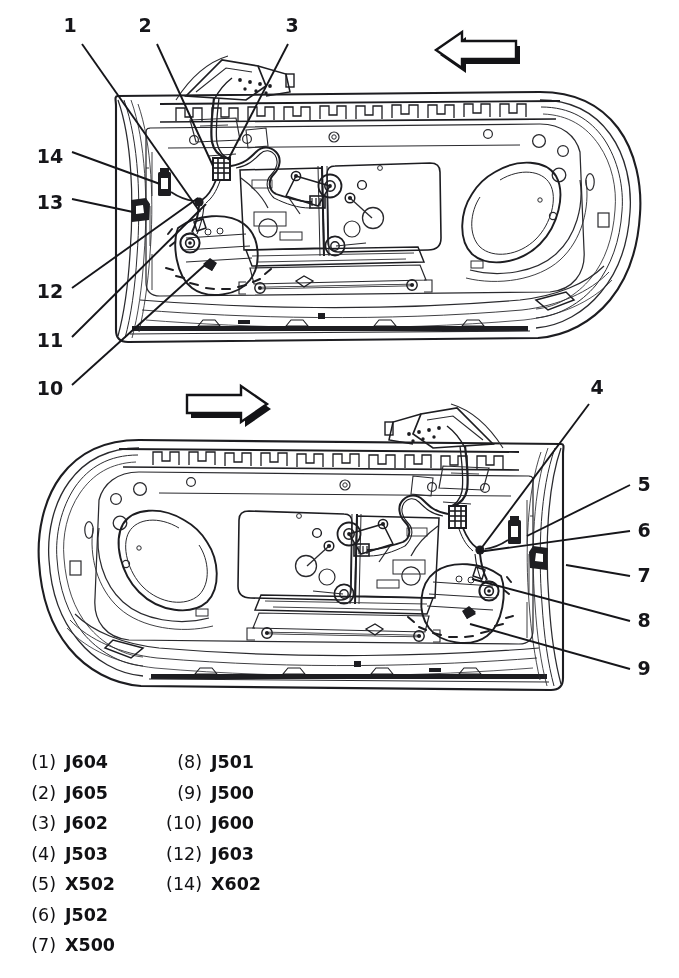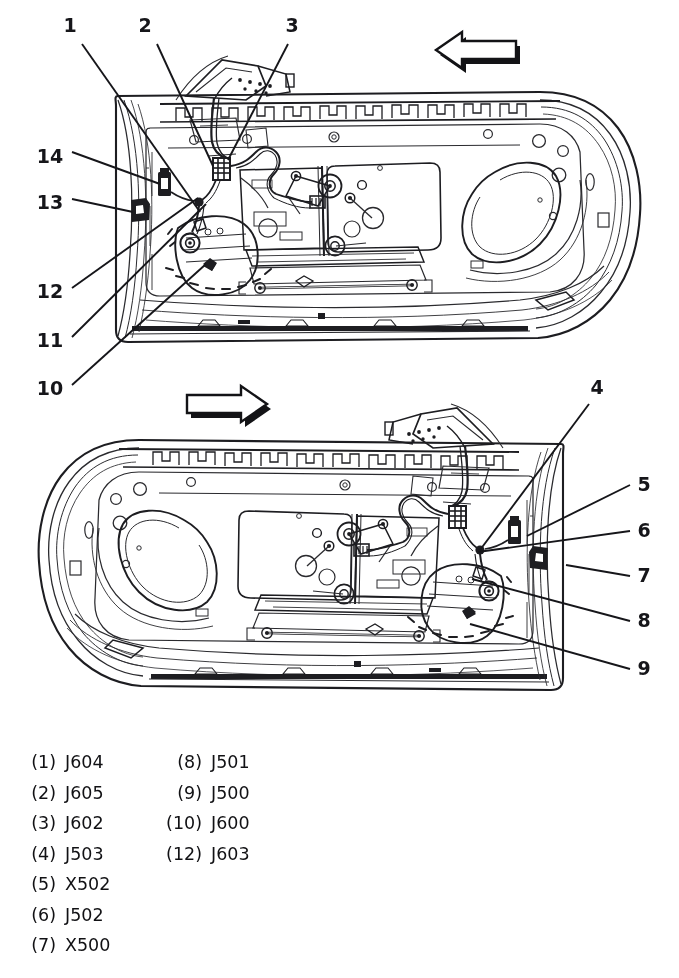--- a/index.html
+++ b/index.html
@@ -56,20 +56,21 @@
     white-space: nowrap;
   }
   .legend-idx {
     display: inline-block;
     width: 44px;
     text-align: right;
     margin-right: 9px;
   }
   .legend-val {
     display: inline-block;
+    font-weight: bold;
   }
 </style>
 </head>
 <body>
 
 <div id="figure-root">
 
   <svg class="art" viewBox="0 0 679 978">
     <defs>
 
@@ -409,16 +410,20 @@
         <span class="legend-val">J500</span>
       </div>
       <div class="legend-row">
         <span class="legend-idx">(10)</span>
         <span class="legend-val">J600</span>
       </div>
       <div class="legend-row">
         <span class="legend-idx">(12)</span>
         <span class="legend-val">J603</span>
       </div>
+      <div class="legend-row">
+        <span class="legend-idx">(14)</span>
+        <span class="legend-val">X602</span>
+      </div>
     </div>
   </div>
 
 </div>
 
 </body></html>

